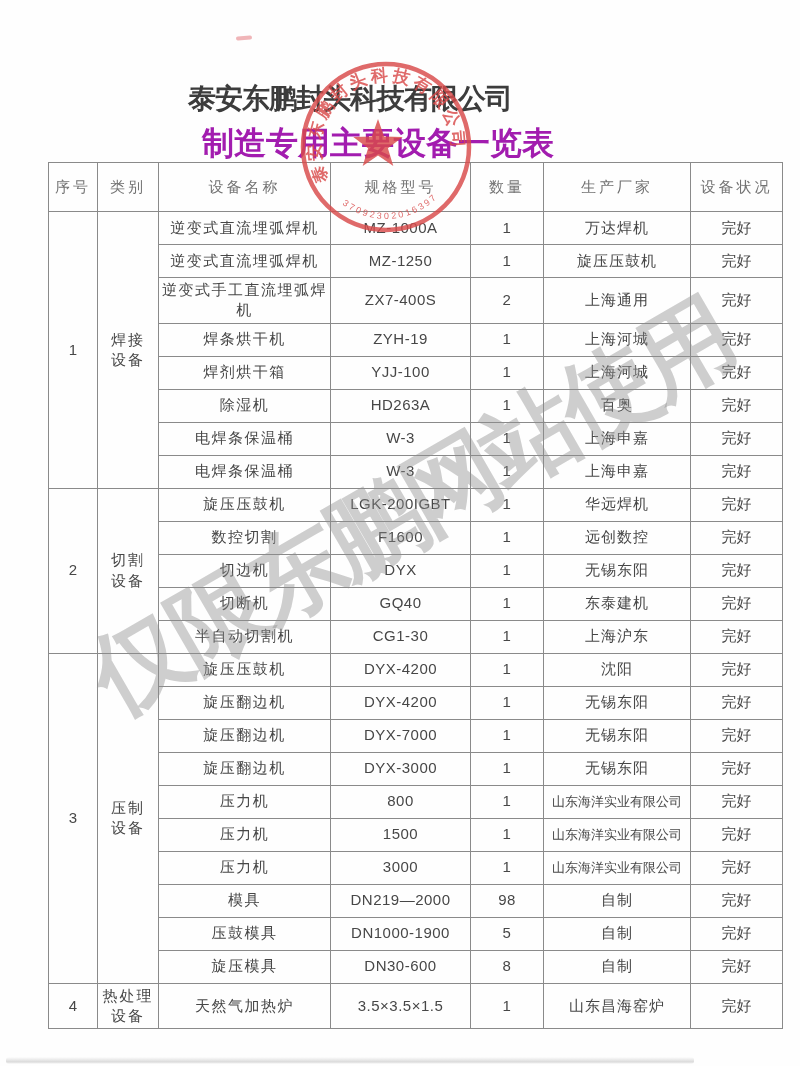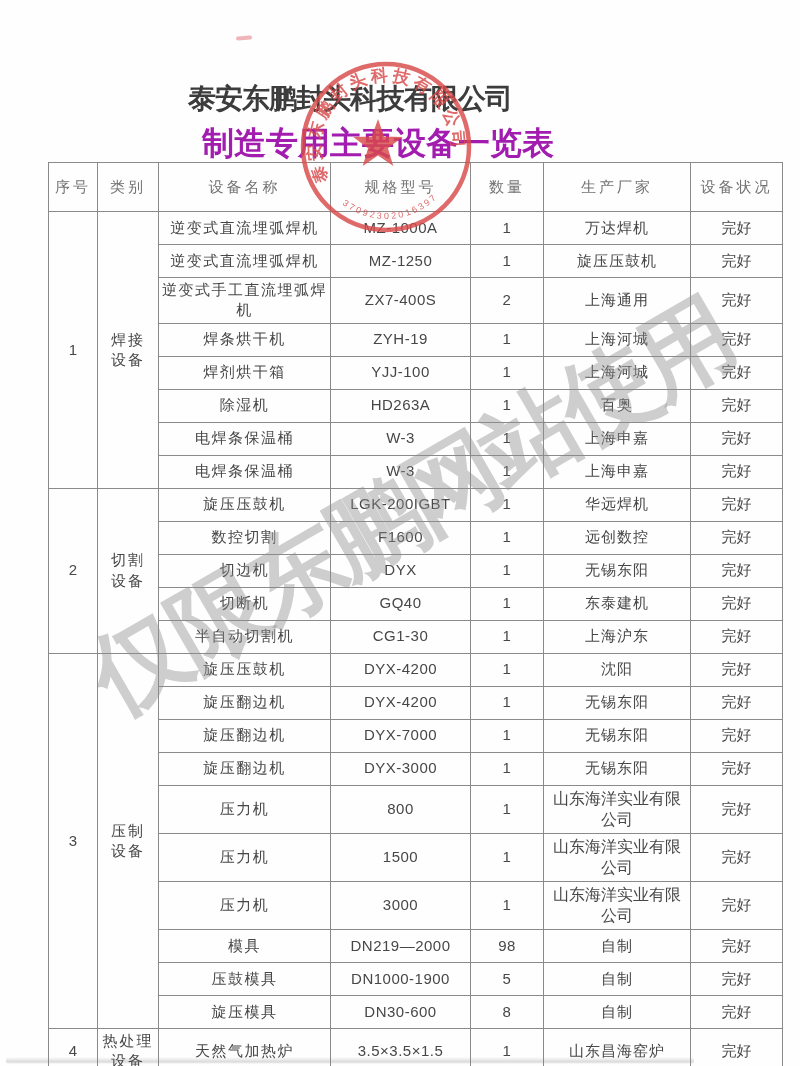--- a/index.html
+++ b/index.html
@@ -40,21 +40,21 @@
   table.equip th{
     height:44px;font-weight:400;letter-spacing:3px;color:#737373;
   }
   table.equip tr{height:33px;}
   td.c-spec, td.c-qty{
     font-family:"Liberation Sans","DejaVu Sans",sans-serif;
     font-size:14px;color:#525252;letter-spacing:0.5px;
   }
   td.c-name{letter-spacing:1.5px;}
   td.c-maker{letter-spacing:1px;}
-  td.c-maker.small{font-size:16px;letter-spacing:0;}
+  td.c-maker.small{font-size:13px;letter-spacing:0;}
   td.c-index{font-size:15px;}
   td.c-cat{letter-spacing:2px;}
 
   
   .watermark{
     position:absolute;left:412px;top:508px;
     transform:translate(-50%,-50%) rotate(-30deg);
     font-size:95px;font-weight:700;white-space:nowrap;
     color:rgba(140,140,140,0.42);
     letter-spacing:-5px;

